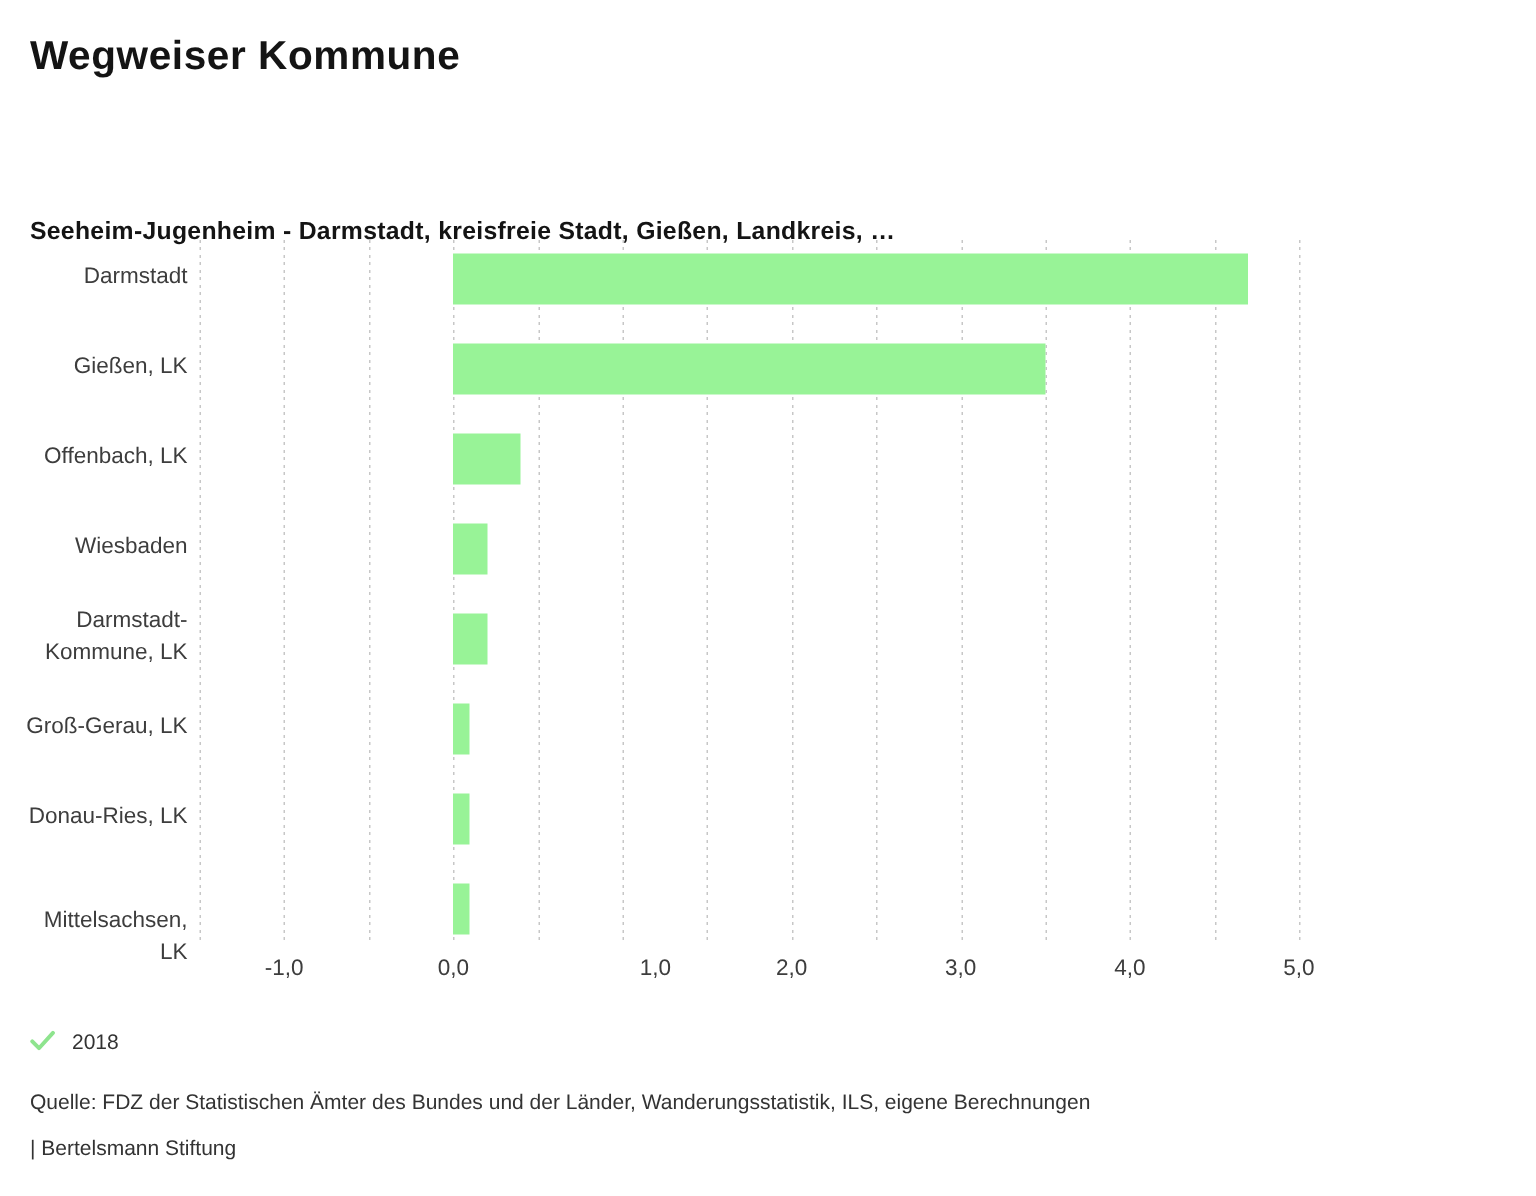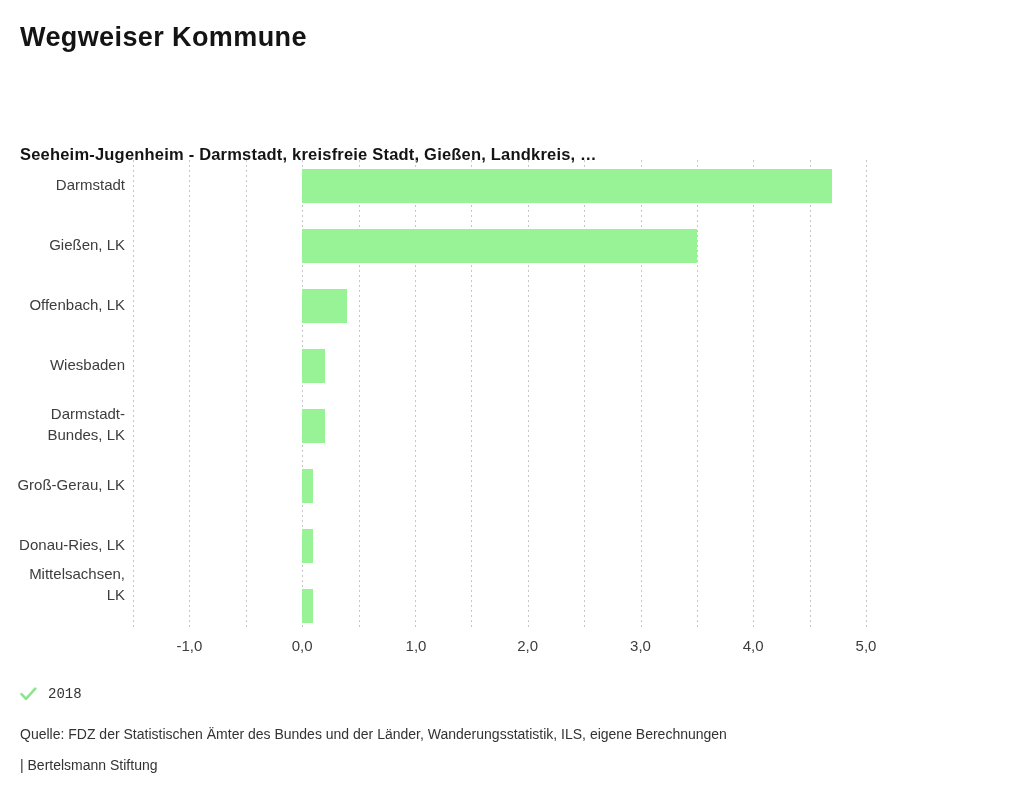--- a/index.html
+++ b/index.html
@@ -17,21 +17,21 @@
   .bar { position:absolute; height:34px; }
 
   .ylabel { position:absolute; left:0; width:125px; text-align:right;
     font-size:15px; color:#3d3d3d; line-height:21px; transform:translateY(-50%); }
 
   .xtick { position:absolute; top:637px; transform:translateX(-50%);
     font-size:15px; color:#3d3d3d; white-space:nowrap; }
 
   .unit-label { position:absolute; left:888px; top:626px; font-size:14.5px; color:#232323; line-height:21px; }
 
-  .legend { position:absolute; left:20px; top:686px; display:flex; align-items:center; gap:11px;font-family:Liberation Mono, monospace; }
+  .legend { position:absolute; left:20px; top:686px; display:flex; align-items:center; gap:11px; }
   .legend svg { display:block; }
   .legend-year { font-size:14px; color:#333; }
 
   .source   { position:absolute; left:20px; top:726px; font-size:14px; color:#333; }
   .branding { position:absolute; left:20px; top:757px; font-size:14px; color:#333; }
 </style>
 </head>
 <body>
 
 <div class="page">
@@ -71,37 +71,37 @@
         <div>Gießen, LK</div>
       </div>
       <div class="ylabel" style="top: 304px;">
         <div>Offenbach, LK</div>
       </div>
       <div class="ylabel" style="top: 364px;">
         <div>Wiesbaden</div>
       </div>
       <div class="ylabel" style="top: 424px;">
         <div>Darmstadt-</div>
-        <div>Bundes, LK</div>
+        <div>Kommune, LK</div>
       </div>
       <div class="ylabel" style="top: 484px;">
         <div>Groß-Gerau, LK</div>
       </div>
       <div class="ylabel" style="top: 544px;">
         <div>Donau-Ries, LK</div>
       </div>
-      <div class="ylabel" style="top: 584px;">
+      <div class="ylabel" style="top: 624px;">
         <div>Mittelsachsen,</div>
         <div>LK</div>
       </div>
     </div>
   <div id="xticks">
       <div class="xtick" style="left: 189.4px;">-1,0</div>
       <div class="xtick" style="left: 302.2px;">0,0</div>
-      <div class="xtick" style="left: 416px;">1,0</div>
+      <div class="xtick" style="left: 437px;">1,0</div>
       <div class="xtick" style="left: 527.7px;">2,0</div>
       <div class="xtick" style="left: 640.5px;">3,0</div>
       <div class="xtick" style="left: 753.2px;">4,0</div>
       <div class="xtick" style="left: 866px;">5,0</div>
     </div>
 
   <div class="legend">
     <svg width="17" height="14" viewBox="0 0 17 14">
       <path id="checkPath" d="M1.5 7.2 L6 11.8 L15.3 1.6" fill="none" stroke="#8ee48e" stroke-width="2.6" stroke-linecap="round" stroke-linejoin="round"></path>
     </svg>

